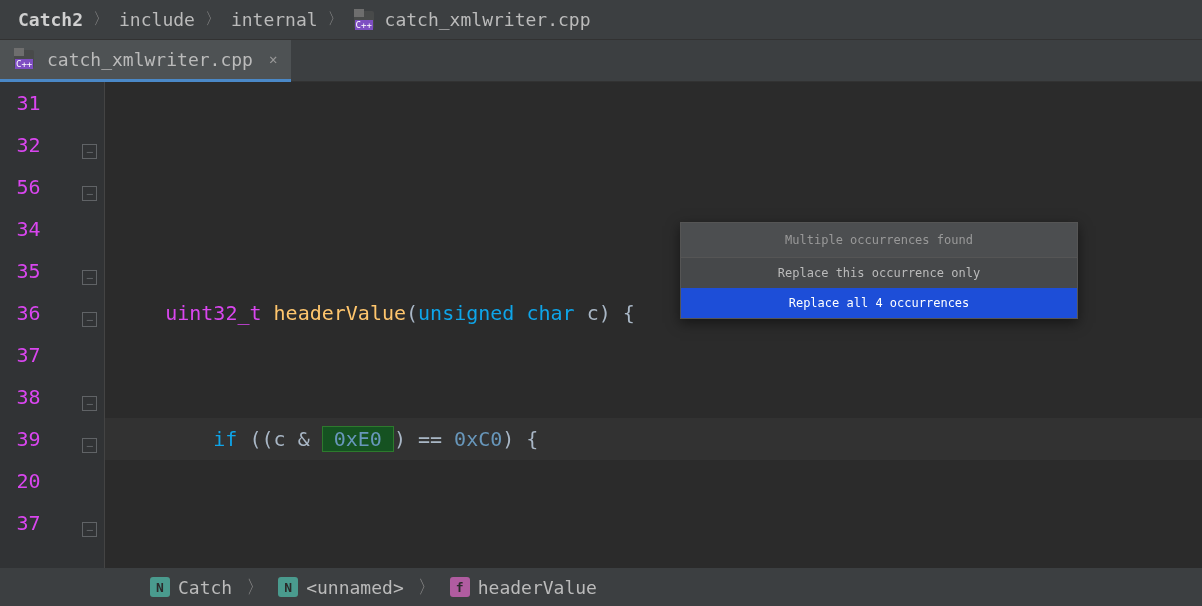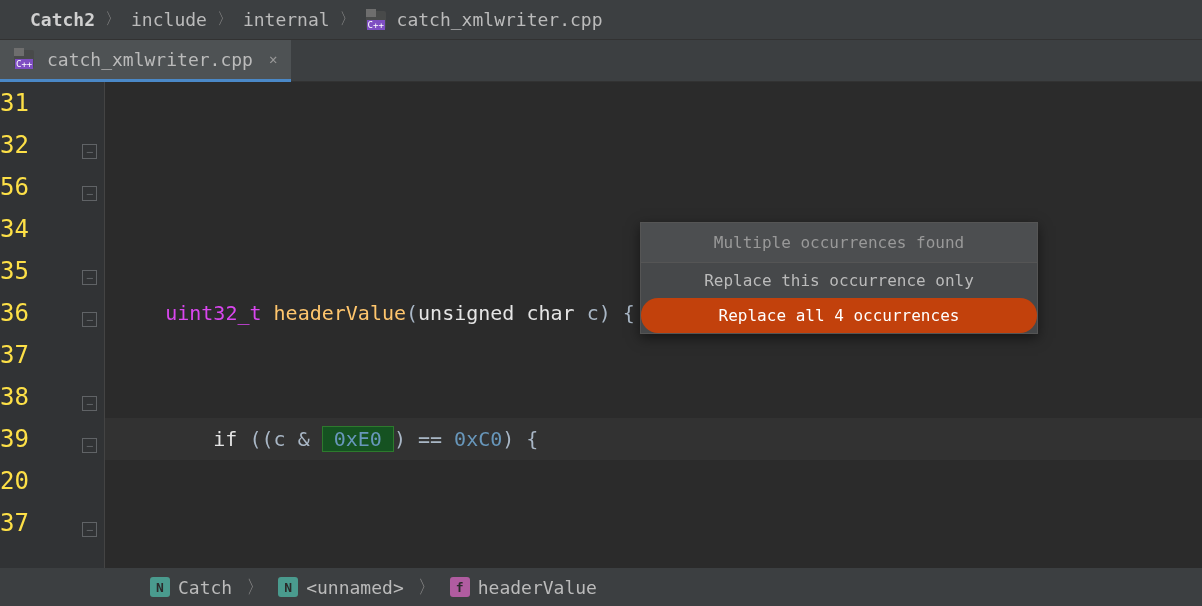--- a/index.html
+++ b/index.html
@@ -10,21 +10,21 @@
       width: 1202px;
       height: 606px;
       overflow: hidden;
       position: relative;
     }
     .breadcrumb-bar {
       background: #3c3f41;
       height: 40px;
       display: flex;
       align-items: center;
-      padding: 0 30px;
+      padding: 0 18px;
       font-size: 18px;
       color: #bbbbbb;
       border-bottom: 1px solid #323232;
     }
     .breadcrumb-item {
       display: flex;
       align-items: center;
       gap: 6px;
     }
     .breadcrumb-sep {
@@ -81,23 +81,23 @@
     }
     .tab-close { color: #999; font-size: 14px; margin-left: 8px; }
     .editor {
       display: flex;
       background: #2b2b2b;
       height: calc(100% - 82px - 38px);
     }
     .gutter {
       background: #313335;
       width: 75px;
-      color: #fde047;
-      font-size: 24px;
-      text-align: left;
+      color: #d946ef;
+      font-size: 20px;
+      text-align: center;
       padding-right: 18px;
       line-height: 42px;
       font-family: 'Menlo', monospace;
     }
     .fold-gutter {
       background: #313335;
       width: 30px;
       line-height: 42px;
       border-right: 1px solid #444;
       display: flex;
@@ -122,52 +122,51 @@
       font-size: 20px;
       line-height: 42px;
       font-family: 'Menlo', 'Consolas', monospace;
       white-space: pre;
       padding-left: 0;
       position: relative;
     }
     .code-line { height: 42px; padding-left: 12px; position: relative; }
     .line-highlight { background: #323232; }
     .kw-type { color: #d946ef; }
-    .kw-orange { color: #e5e5e5; }
+    .kw-orange { color: #0ea5e9; }
     .fn-name { color: #ffc66d; }
     .paren { color: #a9b7c6; }
     .number { color: #6897bb; }
     .hl-green { background: #214283; background: #155221; border: 1px solid #2d7a2d; padding: 0 11px; }
     .popup {
       position: absolute;
-      left: 640px;
+      left: 680px;
       top: 222px;
       background: #46484a;
       border: 1px solid #555;
       box-shadow: 0 4px 12px rgba(0,0,0,0.5);
-      font-size: 16px;
+      font-size: 12px;
       min-width: 398px;
     }
     .popup-title {
       background: #4c4e50;
       color: #999;
       padding: 10px 18px;
       text-align: center;
       border-bottom: 1px solid #555;
     }
     .popup-item {
       padding: 8px 16px;
       color: #bbbbbb;
       cursor: pointer;
       text-align: center;
     }
     .popup-item-selected {
-      background: #c2410c;
+      background: #1d4ed8;
       color: white;
-      border-radius: 17px;
     }
     .status-breadcrumb {
       position: absolute;
       bottom: 0;
       left: 0;
       right: 0;
       height: 38px;
       background: #3c3f41;
       display: flex;
       align-items: center;

